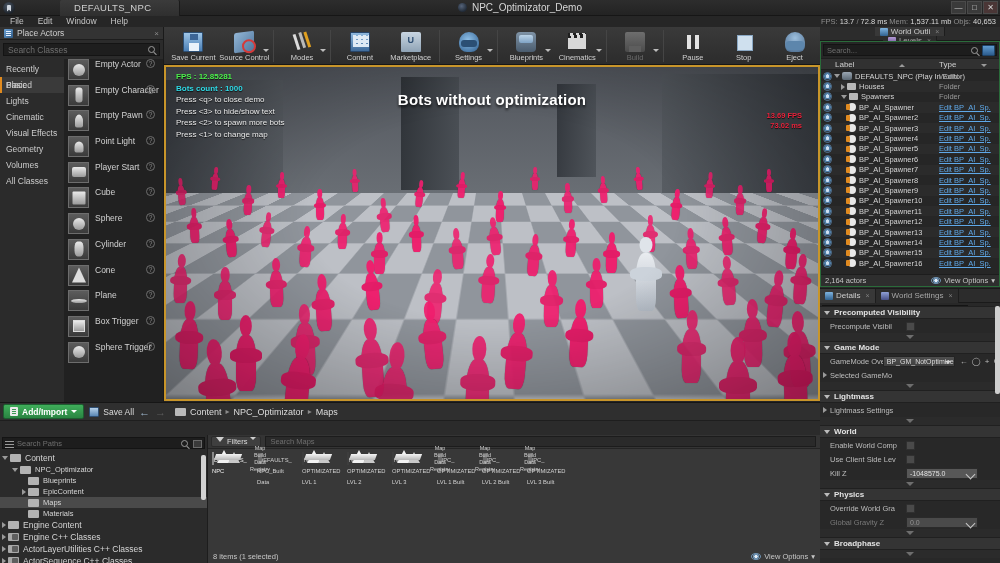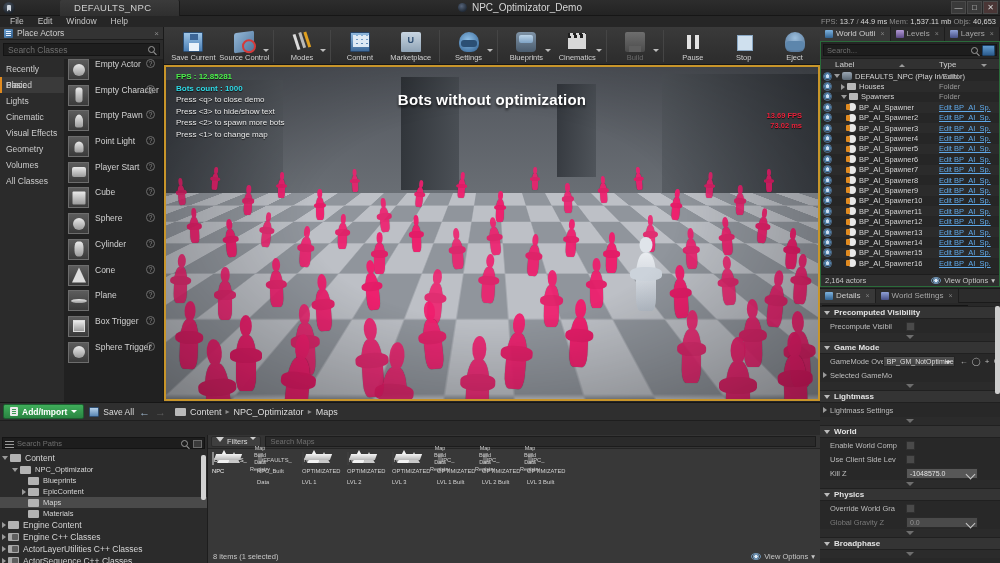--- a/index.html
+++ b/index.html
@@ -217,21 +217,21 @@
   .vp-stats .hint{ color:#e9e9e9; }
   .vp-title{ position:absolute; left:0; top:24px; width:100%; text-align:center;
      font-size:15px; font-weight:bold; color:#ffffff; letter-spacing:.2px;
      text-shadow:0 2px 3px rgba(0,0,0,.8); }
   .vp-fpsred{ position:absolute; right:16px; top:44px; text-align:right;
      color:#e8223a; font-size:7.5px; font-weight:bold; line-height:10px;
      text-shadow:0 1px 1px rgba(0,0,0,.8); }
 
   
   .rightcol{ position:absolute; right:0; top:27px; width:180px; bottom:0; background:#282828; }
-  .r-tabs{ height:14px; background:#2c2c2c; display:flex; align-items:center; border-bottom:1px solid #1a1a1a;}
+  .r-tabs{ height:14px; background:#2c2c2c; display:flex; align-items:center; border-bottom:1px solid #1a1a1a;flex-direction:column;}
   .r-tab{ height:14px; display:flex;align-items:center; padding:0 5px; font-size:8px; color:#cdcdcd;
      background:#383838; border-right:1px solid #1d1d1d; }
   .r-tab.inactive{ background:#2c2c2c; color:#a6a6a6;}
   .r-tab .x{ margin-left:5px; color:#808080; font-size:7px;}
   .r-tab .ti{ width:8px;height:8px;margin-right:3px;border-radius:1px;}
   .ti-outl{ background:linear-gradient(#7fb4e0,#30618f);}
   .ti-lvl{ background:linear-gradient(#b49ad6,#5d4a86); border-radius:50% 50% 20% 20%;}
   .ti-lay{ background:linear-gradient(#8fa0d6,#474f86); border-radius:2px 2px 50% 50%;}
 
   .wo{ position:absolute; left:0; top:14px; width:180px; height:246px;
@@ -438,21 +438,21 @@
     <div class="mi">File</div>
     <div class="mi">Edit</div>
     <div class="mi">Window</div>
     <div class="mi">Help</div>
   </div>
 
   <div class="fpsbar">
     <span>FPS:</span>
     <b>13.7</b>
     <span>/</span>
-    <b>44.9 ms</b>
+    <b>72.8 ms</b>
     <span>Mem:</span>
     <b>1,537.11 mb</b>
     <span>Objs:</span>
     <b>40,653</b>
   </div>
 
   <div class="placeactors">
     <div class="pa-tab">
       <span class="tabico"></span>
       <span>Place Actors</span>

